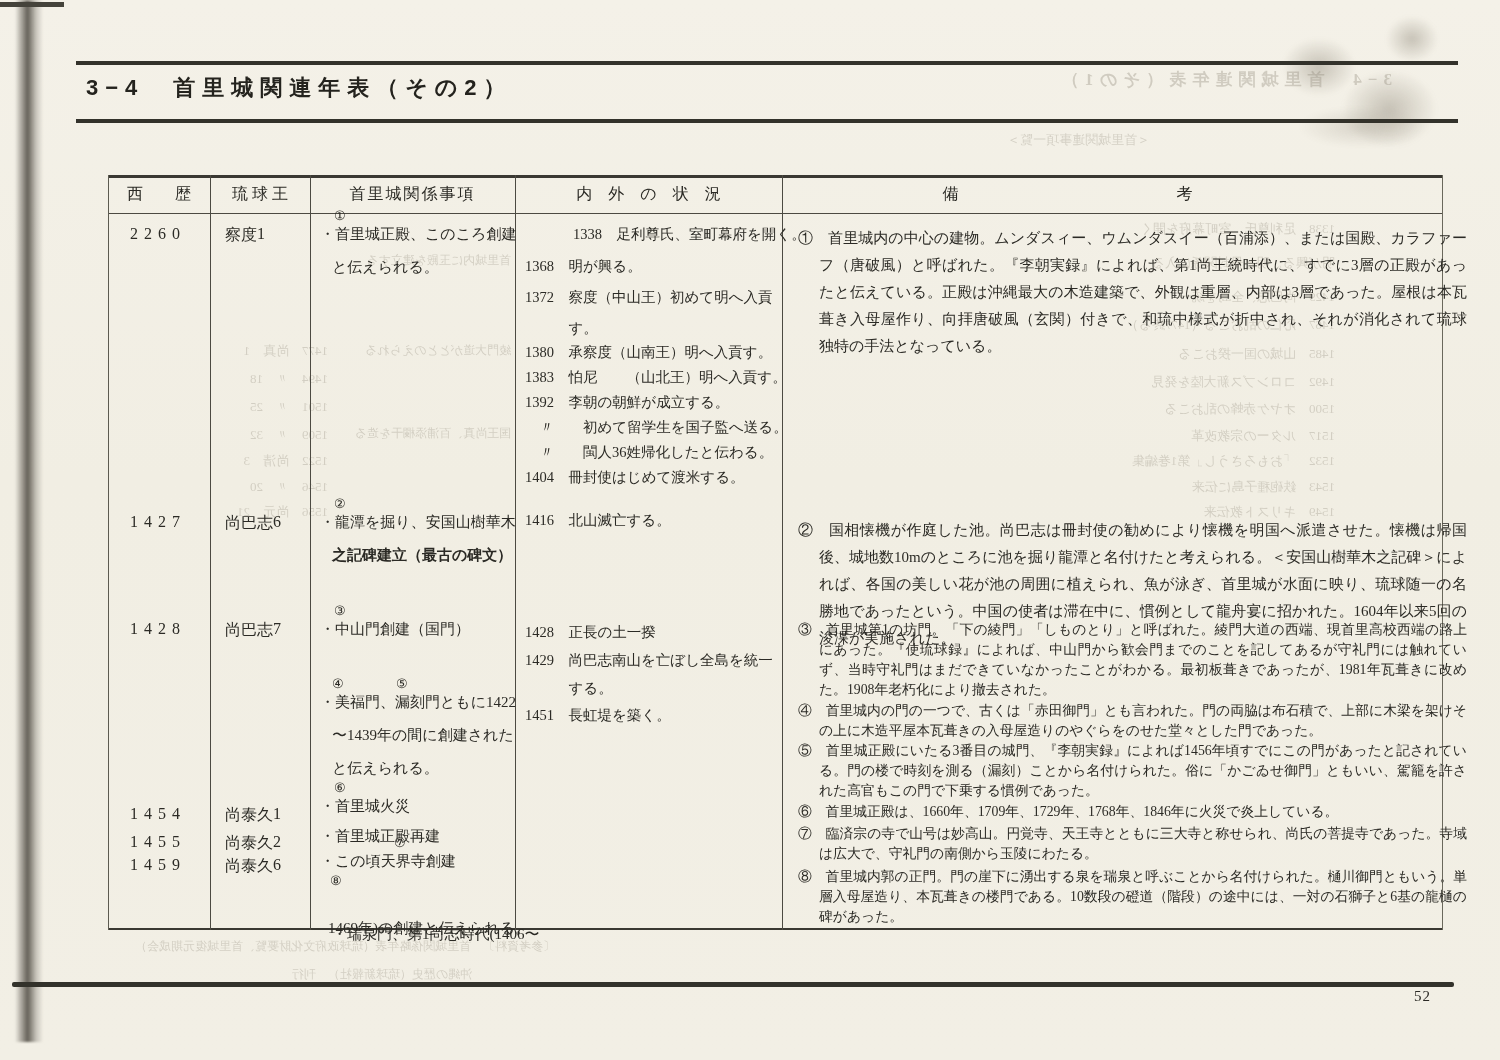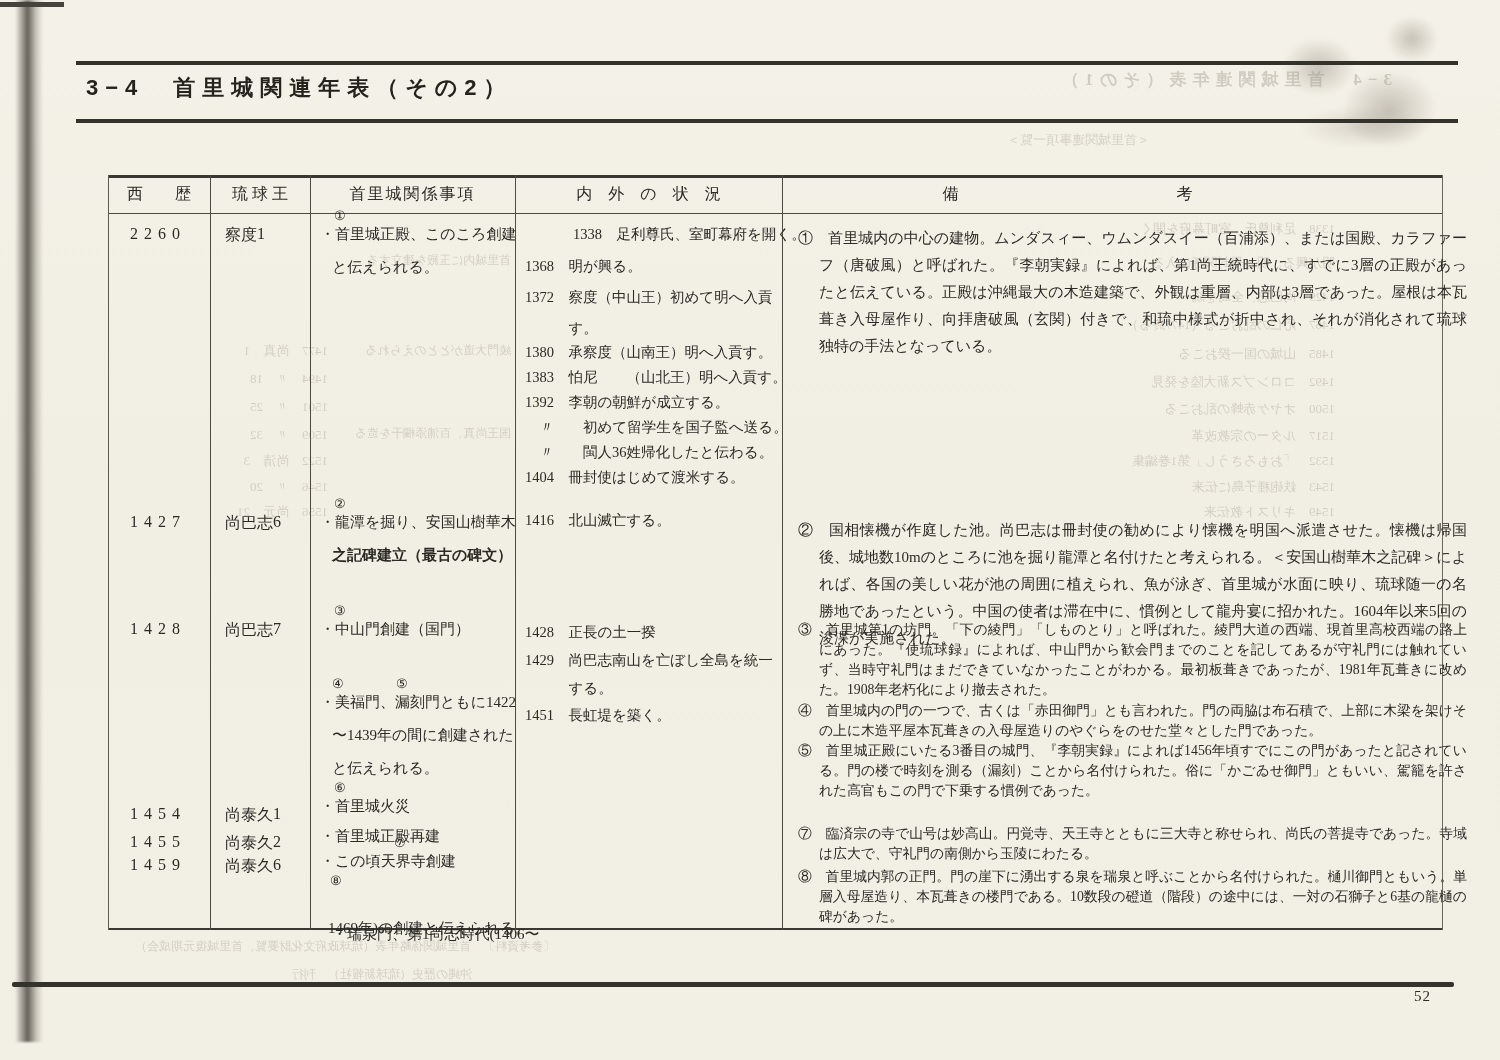--- a/index.html
+++ b/index.html
@@ -197,20 +197,21 @@
     <span class="st" style="top:448px;">1428　正長の土一揆</span>
     <span class="st" style="top:476px;">1429　尚巴志南山を亡ぼし全島を統一</span>
     <span class="st" style="top:504px;">　　　する。</span>
     <span class="st" style="top:531px;">1451　長虹堤を築く。</span>
 
     <div class="note" style="top:50px;">①　首里城内の中心の建物。ムンダスィー、ウムンダスイー（百浦添）、または国殿、カラファーフ（唐破風）と呼ばれた。『李朝実録』によれば、第1尚王統時代に、すでに3層の正殿があったと伝えている。正殿は沖縄最大の木造建築で、外観は重層、内部は3層であった。屋根は本瓦葺き入母屋作り、向拝唐破風（玄関）付きで、和琉中様式が折中され、それが消化されて琉球独特の手法となっている。</div>
     <div class="note" style="top:342px;">②　国相懐機が作庭した池。尚巴志は冊封使の勧めにより懐機を明国へ派遣させた。懐機は帰国後、城地数10mのところに池を掘り龍潭と名付けたと考えられる。＜安国山樹華木之記碑＞によれば、各国の美しい花が池の周囲に植えられ、魚が泳ぎ、首里城が水面に映り、琉球随一の名勝地であったという。中国の使者は滞在中に、慣例として龍舟宴に招かれた。1604年以来5回の浚渫が実施された。</div>
     <div class="note t" style="top:445px;">③　首里城第1の坊門。「下の綾門」「しものとり」と呼ばれた。綾門大道の西端、現首里高校西端の路上にあった。『使琉球録』によれば、中山門から歓会門までのことを記してあるが守礼門には触れていず、当時守礼門はまだできていなかったことがわかる。最初板葺きであったが、1981年瓦葺きに改めた。1908年老朽化により撤去された。</div>
     <div class="note t" style="top:526px;">④　首里城内の門の一つで、古くは「赤田御門」とも言われた。門の両脇は布石積で、上部に木梁を架けその上に木造平屋本瓦葺きの入母屋造りのやぐらをのせた堂々とした門であった。</div>
     <div class="note t" style="top:566px;">⑤　首里城正殿にいたる3番目の城門、『李朝実録』によれば1456年頃すでにこの門があったと記されている。門の楼で時刻を測る（漏刻）ことから名付けられた。俗に「かごゐせ御門」ともいい、駕籠を許された高官もこの門で下乗する慣例であった。</div>
+    <div class="note t" style="top:627px;">⑥　首里城正殿は、1660年、1709年、1729年、1768年、1846年に火災で炎上している。</div>
     <div class="note t" style="top:649px;">⑦　臨済宗の寺で山号は妙高山。円覚寺、天王寺とともに三大寺と称せられ、尚氏の菩提寺であった。寺域は広大で、守礼門の南側から玉陵にわたる。</div>
     <div class="note t" style="top:692px;">⑧　首里城内郭の正門。門の崖下に湧出する泉を瑞泉と呼ぶことから名付けられた。樋川御門ともいう。単層入母屋造り、本瓦葺きの楼門である。10数段の磴道（階段）の途中には、一対の石獅子と6基の龍樋の碑があった。</div>
   </div>
 
   <div class="rule bottom"></div>
   <div class="pagenum">52</div>
 
 </div>
 
 </body></html>

